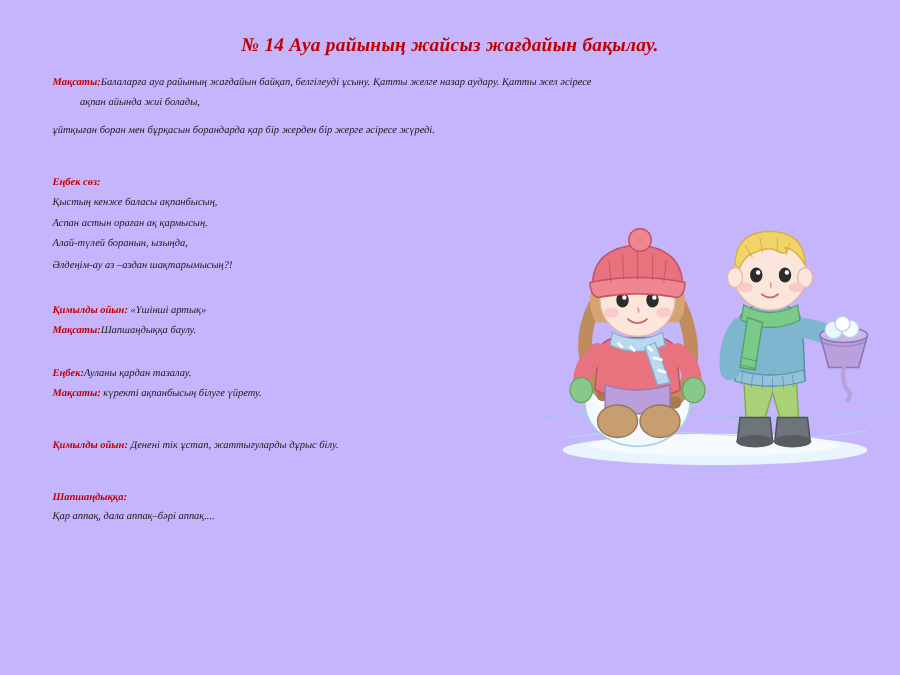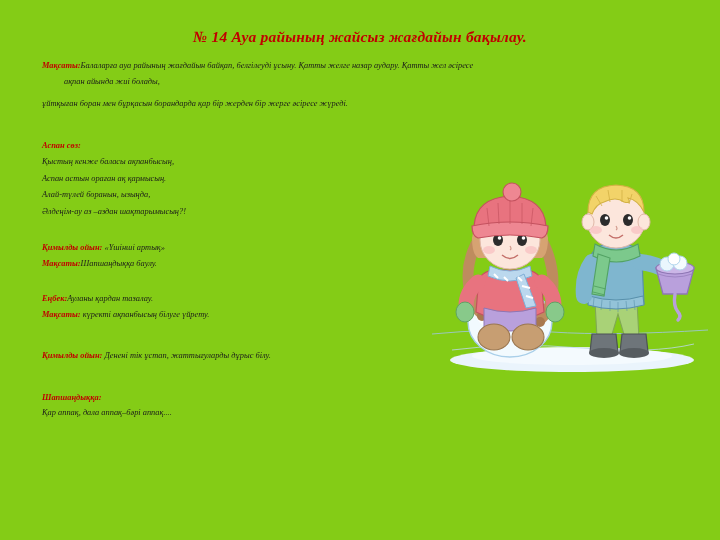--- a/index.html
+++ b/index.html
@@ -12,21 +12,21 @@
     height: 540px;
     overflow: hidden;
     font-family: "Liberation Serif", serif;
     color: #000000;
     position: relative;
   }
   .page {
     position: relative;
     width: 720px;
     height: 540px;
-    background: #84cc16;
+    background: #c4b5fd;
   }
 
   
   .doc-title {
     position: absolute;
     left: 0;
     top: 28px;
     width: 720px;
     text-align: center;
     font-family: "Liberation Serif", serif;
@@ -91,21 +91,21 @@
     <div class="block">
       <div class="line"><span class="lbl">Мақсаты:</span><span>Балаларға ауа райының  жағдайын байқап, белгілеуді  ұсыну. Қатты желге  назар аудару. Қатты жел әсіресе</span></div>
       <div class="line indent">ақпан айында  жиі болады,</div>
       <div class="gap-sm"></div>
       <div class="line">ұйтқыған  боран мен бұрқасын борандарда қар бір жерден бір жерге әсіресе жүреді.</div>
     </div>
 
     <div class="gap-xl"></div>
 
     <div class="poem">
-      <div class="line lbl">Аспан сөз:</div>
+      <div class="line lbl">Еңбек сөз:</div>
       <div class="line">Қыстың кенже баласы ақпанбысың,</div>
       <div class="line">Аспан астын ораған ақ қармысың.</div>
       <div class="line">Алай-түлей боранын, ызыңда,</div>
       <div class="line">Әлдеңім-ау аз –аздан шақтарымысың?!</div>
     </div>
 
     <div class="gap-lg"></div>
 
     <div class="block">
       <div class="line"><span class="lbl">Қимылды ойын:</span><span> «Үшінші артық»</span></div>

